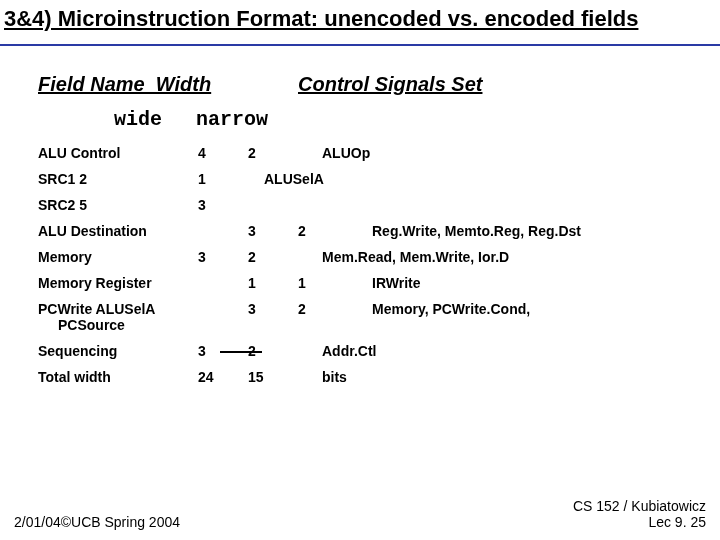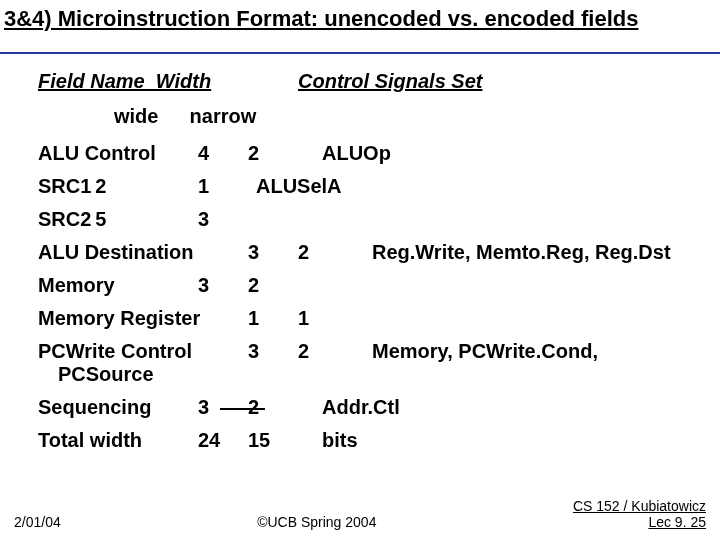--- a/index.html
+++ b/index.html
@@ -9,43 +9,44 @@
     height: 540px;
     font-family: Arial, Helvetica, sans-serif;
     background: #fff;
     position: relative;
     overflow: hidden;
   }
   .title {
     font-size: 22px;
     font-weight: bold;
     text-decoration: underline;
-    padding: 6px 4px 20px 4px;
+    padding: 6px 4px 12px 4px;
     border-bottom: 2px solid #2a3aa5;
   }
   .content {
-    padding: 16px 38px 0 38px;
+    padding: 27px 38px 0 38px;
   }
   .hdr {
     font-size: 20px;
     font-style: italic;
     font-weight: bold;
     text-decoration: underline;
     display: flex;
   }
   .hdr .c1 { width: 260px; }
   .hdr .c2 { flex: 1; }
   .sub {
     font-size: 20px;
     font-weight: bold;
     padding: 12px 0 4px 76px;
+    font-family: Liberation Mono, monospace;
   }
   .sub span { display:inline-block; }
   .row {
-    font-size: 20px;
+    font-size: 14px;
     font-weight: bold;
     display: flex;
     align-items: baseline;
     margin-top: 10px;
   }
   .row .fname { width: 160px; }
   .row .w1 { width: 50px; }
   .row .w2 { width: 74px; }
   .row .sig { flex: 1; }
   .row .src-num { display:inline-block; width: 32px; margin-left: 4px;}
@@ -62,22 +63,22 @@
   .footer {
     position: absolute;
     bottom: 10px;
     left: 0; right: 0;
     display: flex;
     justify-content: space-between;
     align-items: flex-end;
     font-size: 14px;
     padding: 0 14px;
   }
-  .footer .mid { text-align:center; flex:1; }
-  .footer .right { text-align:right;text-decoration:underline; }
+  .footer .mid { flex:1; }
+  .footer .right { text-align:right; }
 </style>
 </head>
 <body>
 
 <div class="title">3&amp;4) Microinstruction Format: unencoded vs. encoded fields</div>
 
 <div class="content">
 
   <div class="hdr">
     <div class="c1">Field Name&nbsp;&nbsp;Width</div>
@@ -94,52 +95,54 @@
     <div class="w1">4</div>
     <div class="w2">2</div>
     <div class="sig">ALUOp</div>
   </div>
 
   <div class="row">
     <div class="fname">
       <span>SRC1</span><span class="src-num">2</span>
     </div>
     <div class="w1">1</div>
-    <div class="sig" style="margin-left:8px">ALUSelA</div>
+    <div class="sig" style="margin-left:16px">ALUSelA</div>
   </div>
 
   <div class="row">
     <div class="fname">
       <span>SRC2</span><span class="src-num">5</span>
     </div>
     <div class="w1">3</div>
   </div>
 
   <div class="row">
     <div class="fname" style="width:210px">ALU Destination</div>
     <div class="w1">3</div>
     <div class="w2">2</div>
     <div class="sig">Reg.Write, Memto.Reg, Reg.Dst</div>
   </div>
 
   <div class="row">
     <div class="fname">Memory</div>
     <div class="w1">3</div>
     <div class="w2">2</div>
+    <div class="sig">Mem.Read, Mem.Write, Ior.D</div>
   </div>
 
   <div class="row">
     <div class="fname" style="width:210px">Memory Register</div>
     <div class="w1">1</div>
     <div class="w2">1</div>
+    <div class="sig">IRWrite</div>
   </div>
 
   <div class="row">
     <div class="fname" style="width:210px">
-      <div>PCWrite Control</div>
+      <div>PCWrite ALUSelA</div>
       <div style="padding-left:20px">PCSource</div>
     </div>
     <div class="w1">3</div>
     <div class="w2">2</div>
     <div class="sig">Memory, PCWrite.Cond,</div>
   </div>
 
   <div class="row">
     <div class="fname">Sequencing</div>
     <div class="w1">3</div>

